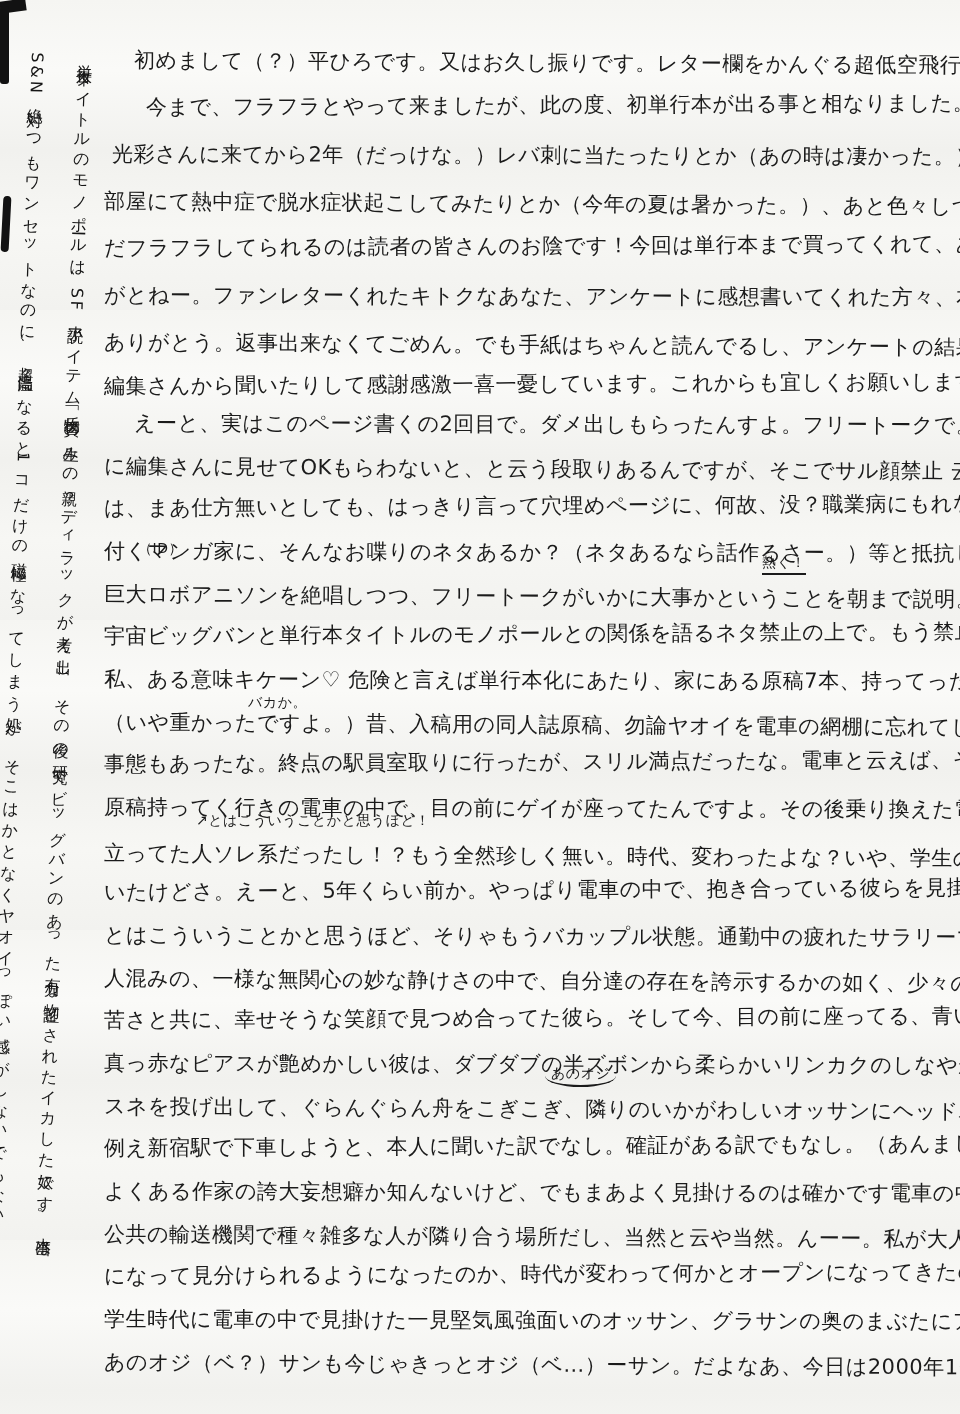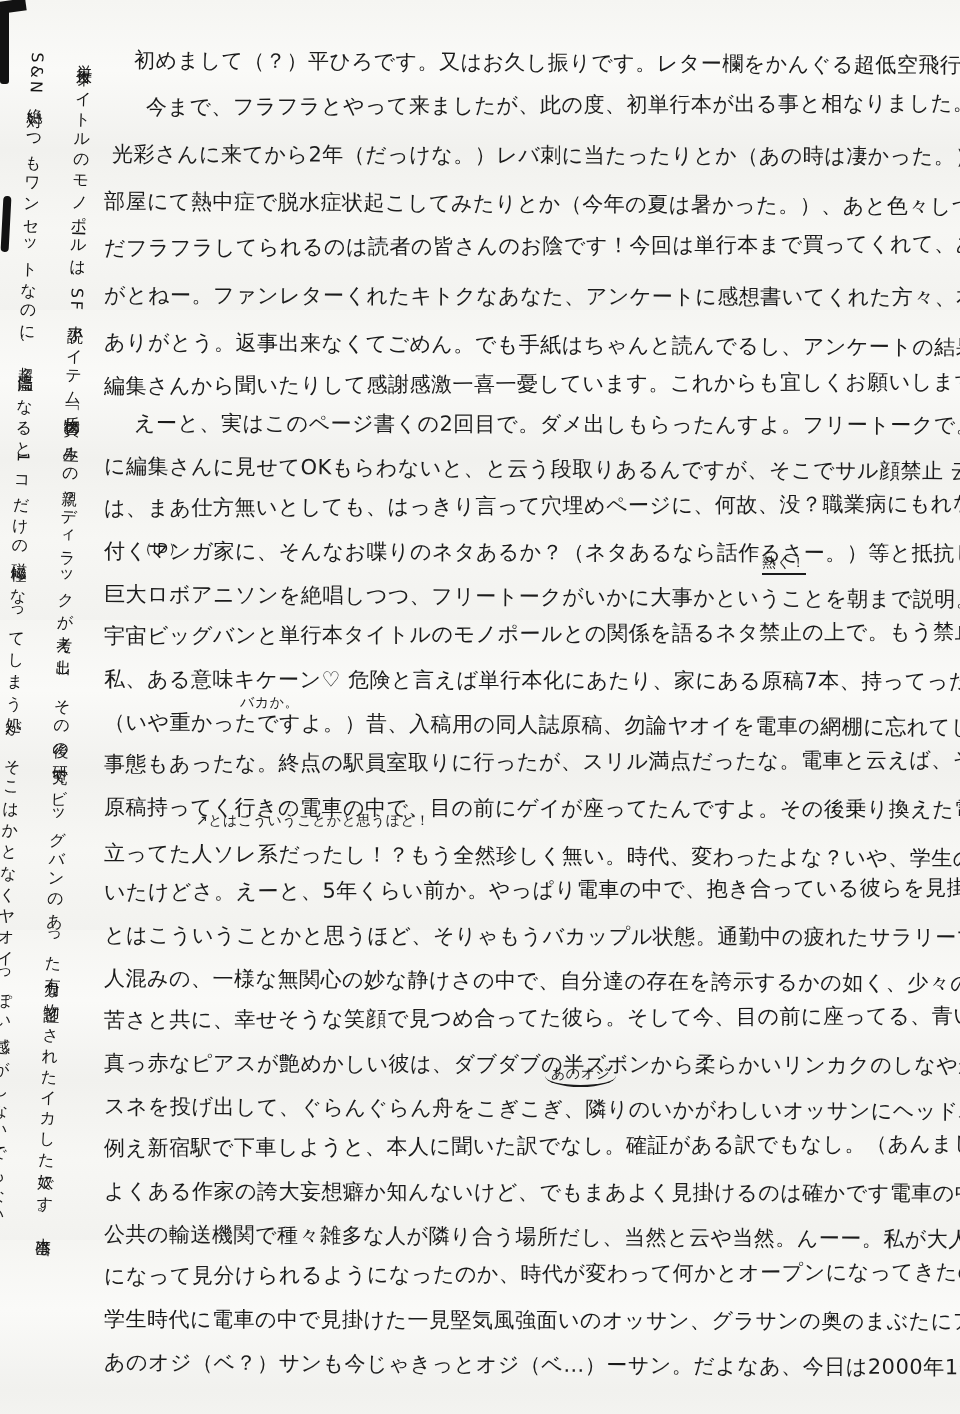--- a/index.html
+++ b/index.html
@@ -99,17 +99,17 @@
   <div class="line" style="top:1091px">スネを投げ出して、ぐらんぐらん舟をこぎこぎ、隣りのいかがわしいオッサンにヘッドバッド攻撃。</div>
   <div class="line" style="top:1133px">例え新宿駅で下車しようと、本人に聞いた訳でなし。確証がある訳でもなし。（あんまじろじろ見れん</div>
   <div class="line" style="top:1176px">よくある作家の誇大妄想癖か知んないけど、でもまあよく見掛けるのは確かです電車の中。</div>
   <div class="line" style="top:1219px">公共の輸送機関で種々雑多な人が隣り合う場所だし、当然と云や当然。んーー。私が大人</div>
   <div class="line" style="top:1261px">になって見分けられるようになったのか、時代が変わって何かとオープンになってきたのか？感慨？？</div>
   <div class="line" style="top:1304px">学生時代に電車の中で見掛けた一見堅気風強面いのオッサン、グラサンの奥のまぶたにアイシャドーの</div>
   <div class="line" style="top:1347px">あのオジ（ベ？）サンも今じゃきっとオジ（ベ…）ーサン。だよなあ、今日は2000年10月11日。</div>
 
   <div class="note" style="left:138px;top:540px">（ID）</div>
   <div class="note underlined" style="left:762px;top:554px">熱く！</div>
-  <div class="note" style="left:240px;top:694px">バカか。</div>
+  <div class="note" style="left:248px;top:694px">バカか。</div>
   <div class="note" style="left:196px;top:812px">↗とはこういうことかと思うほど！</div>
   <div class="note arced" style="left:545px;top:1065px">あのオジ</div>
 
 </div>
 
 </body></html>

